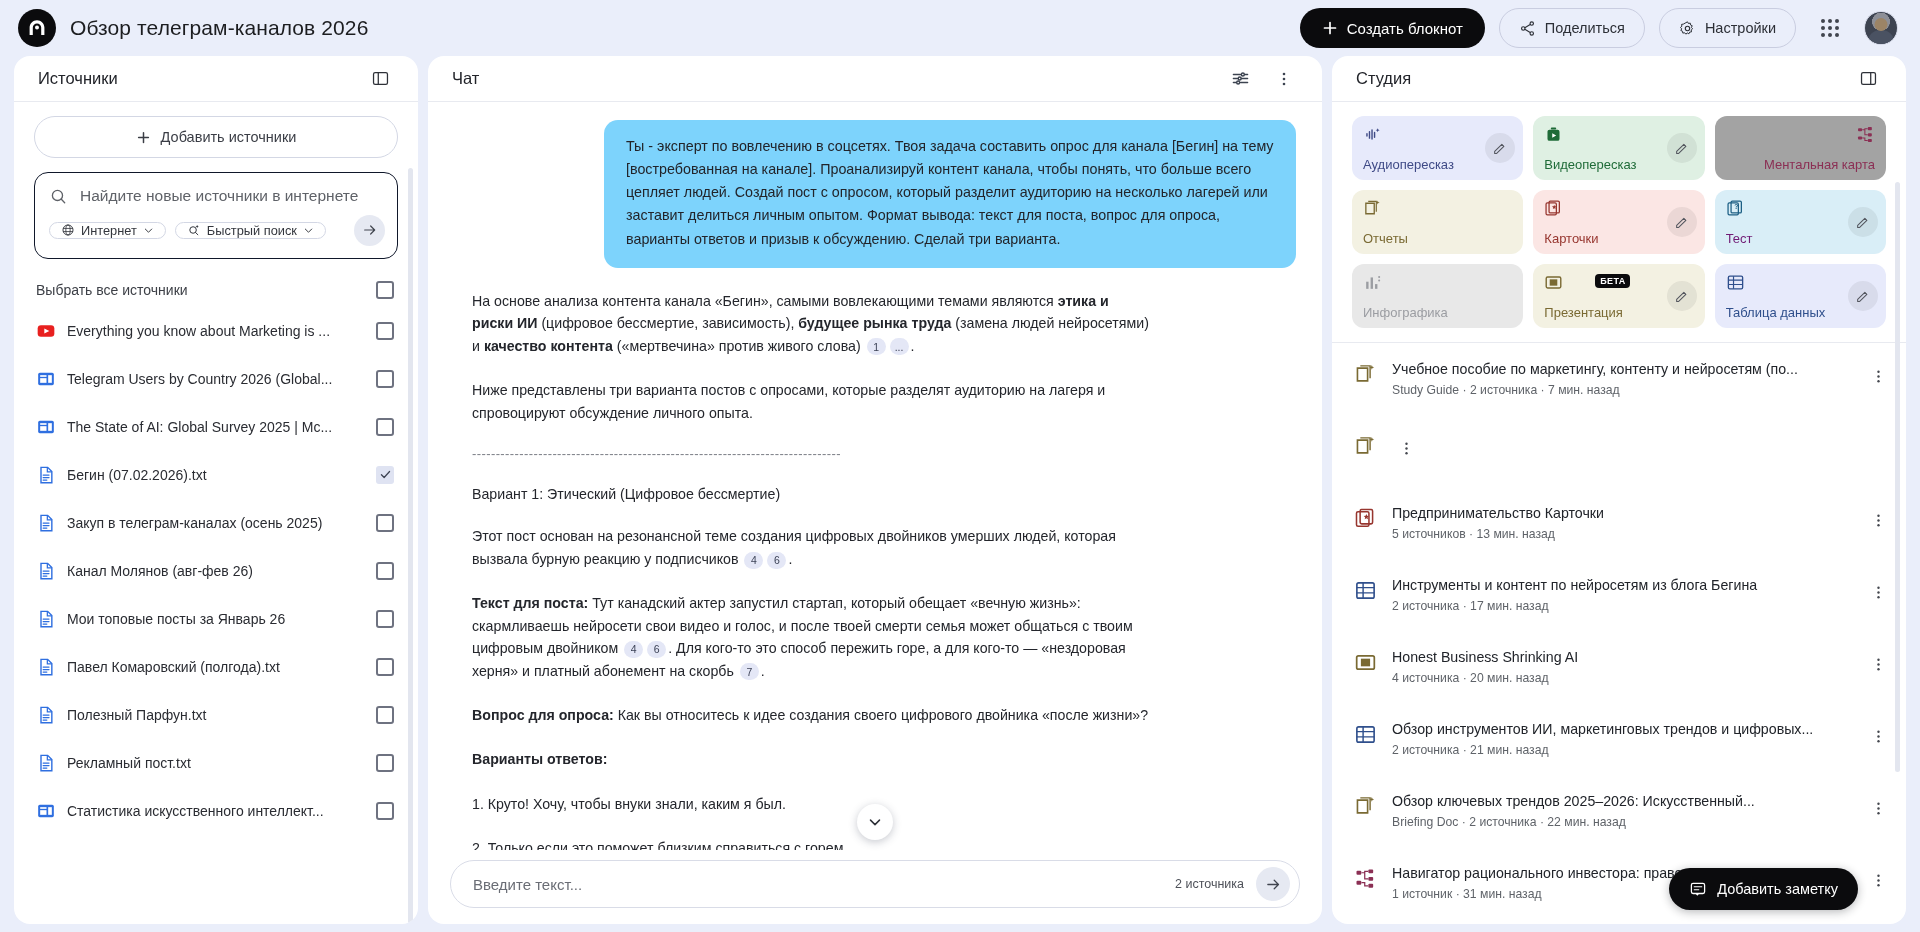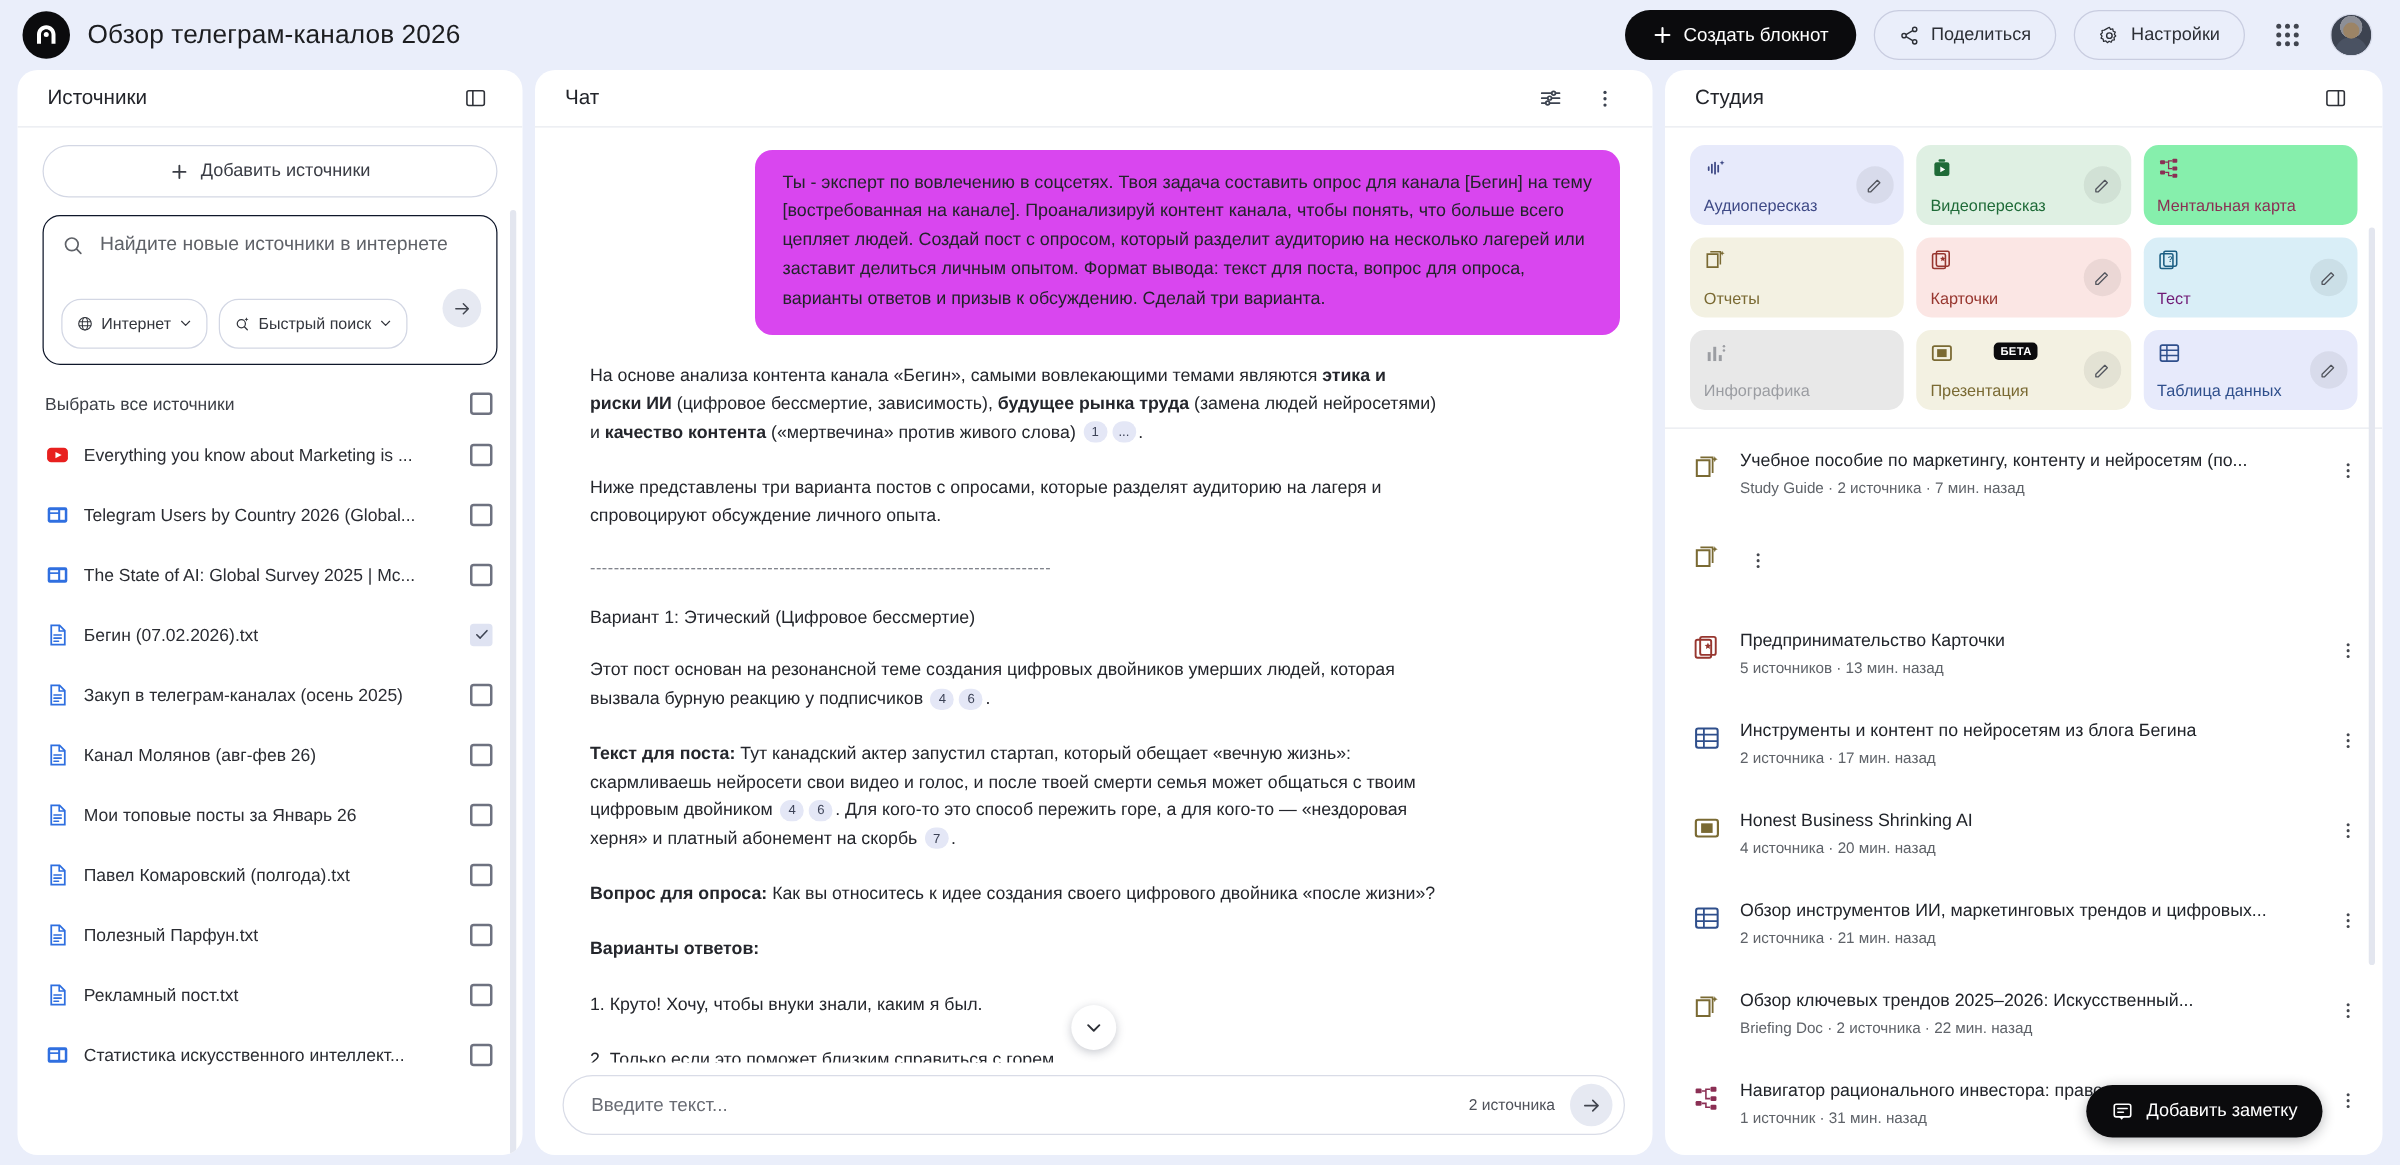--- a/index.html
+++ b/index.html
@@ -94,23 +94,23 @@
   }
   .search-card {
     border: 1px solid #0f172a; border-radius: 14px;
     padding: 12px 12px 12px 14px; margin-bottom: 14px;
   }
   .search-row { display: flex; align-items: flex-start; gap: 12px; }
   .search-ph { font-size: 15.5px; color: #5f6268; line-height: 1.35; padding-top: 1px; }
   .chip-row { display: flex; align-items: center; gap: 9px; margin-top: 8px; }
   .chip {
     display: inline-flex; align-items: center; gap: 6px;
-    height: 40px; padding: 0 11px; border-radius: 16px;
+    height: 17px; padding: 0 11px; border-radius: 16px;
     border: 1px solid #d3d7e4; font-size: 12.8px; color: #33363d;
-    cursor: pointer; white-space: nowrap; margin-top: 24px;
+    cursor: pointer; white-space: nowrap;
   }
   .go-circle {
     width: 31px; height: 31px; border-radius: 50%; background: #e6e9f2;
     display: flex; align-items: center; justify-content: center;
     margin-left: auto; cursor: pointer; flex: 0 0 31px;
   }
   .select-all-row {
     display: flex; align-items: center; justify-content: space-between;
     padding: 8px 4px 8px 2px; font-size: 14px; color: #3d4047;
   }
@@ -137,21 +137,21 @@
   }
 
   
   .col-chat { flex: 1 1 auto; min-width: 0; position: relative; }
   .chat-scroll {
     flex: 1 1 auto; overflow: hidden; padding: 18px 26px 0 26px;
     position: relative; min-height: 0;
   }
   .user-msg {
     margin-left: auto; max-width: 692px;
-    background: #d946ef; border-radius: 14px;
+    background: #7dd3fc; border-radius: 14px;
     padding: 15px 22px 17px 22px;
     font-size: 14.3px; line-height: 1.62; color: #22242a;
   }
   .ai-block { padding: 22px 2px 0 18px; max-width: 700px; }
   .ai-block p { margin: 0 0 22px 0; font-size: 14.2px; line-height: 1.58; color: #24262c; }
   .ai-block p.tight { margin-bottom: 20px; }
   .ai-block b { font-weight: 700; }
   .cite {
     display: inline-flex; align-items: center; justify-content: center;
     min-width: 19px; height: 17px; padding: 0 5px; margin: 0 2px;
@@ -575,21 +575,21 @@
                   <rect x="8.6" y="3" width="6.8" height="2.6" rx="1.2" fill="#1f6b38"></rect>
                   <path d="M10.4 10.4l5 2.9-5 2.9v-5.8z" fill="#fff"></path>
                 </svg></span>
               <span class="tool-label" style="color:#1f6b38">Видеопересказ</span>
               <span class="tool-edit">
                 <svg width="16" height="16" viewBox="0 0 24 24" fill="none">
                   <path d="M4 17.2l10.8-10.8 3 3L7 20.2H4v-3z" stroke="#53565e" stroke-width="1.6" stroke-linejoin="round"></path>
                 </svg>
               </span>
             </div>
-            <div class="tool-card" style="background: #86efac;">
+            <div class="tool-card" style="background: #a3a3a3; align-items: flex-end;">
               <span style="line-height:0"><svg width="19" height="19" viewBox="0 0 24 24" fill="none">
                   <rect x="2.6" y="4" width="5" height="4" rx="1" fill="#8b2f54"></rect>
                   <rect x="15" y="2.6" width="5" height="4" rx="1" fill="#8b2f54"></rect>
                   <rect x="15" y="10.4" width="5" height="4" rx="1" fill="#8b2f54"></rect>
                   <rect x="2.6" y="14.4" width="5" height="4" rx="1" fill="#8b2f54"></rect>
                   <rect x="15" y="17.6" width="5" height="4" rx="1" fill="#8b2f54"></rect>
                   <path d="M7.8 6h3.4v6.4h3.6M11.2 6V4.6h3.6M7.8 16.4h3.4v3.2h3.6" stroke="#8b2f54" stroke-width="1.3" fill="none"></path>
                 </svg></span>
               <span class="tool-label" style="color:#8b2f54">Ментальная карта</span>
             </div>

